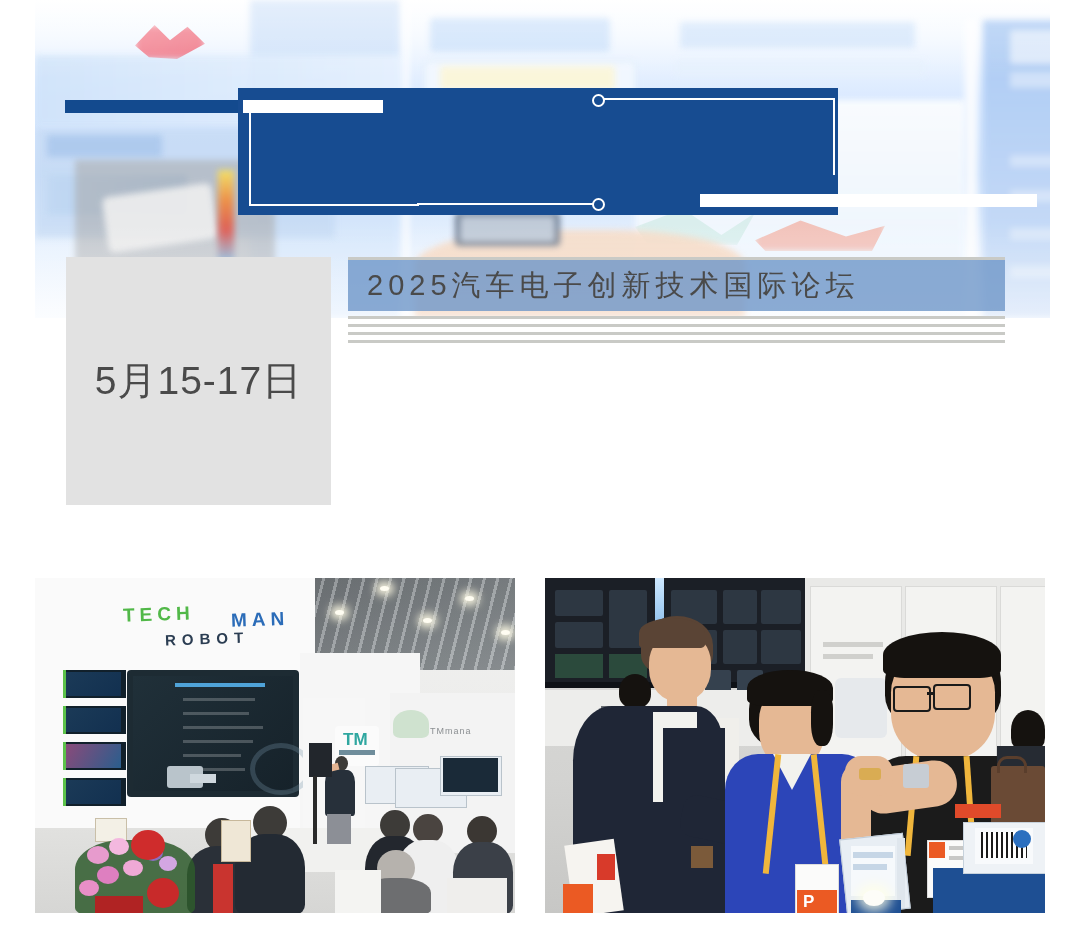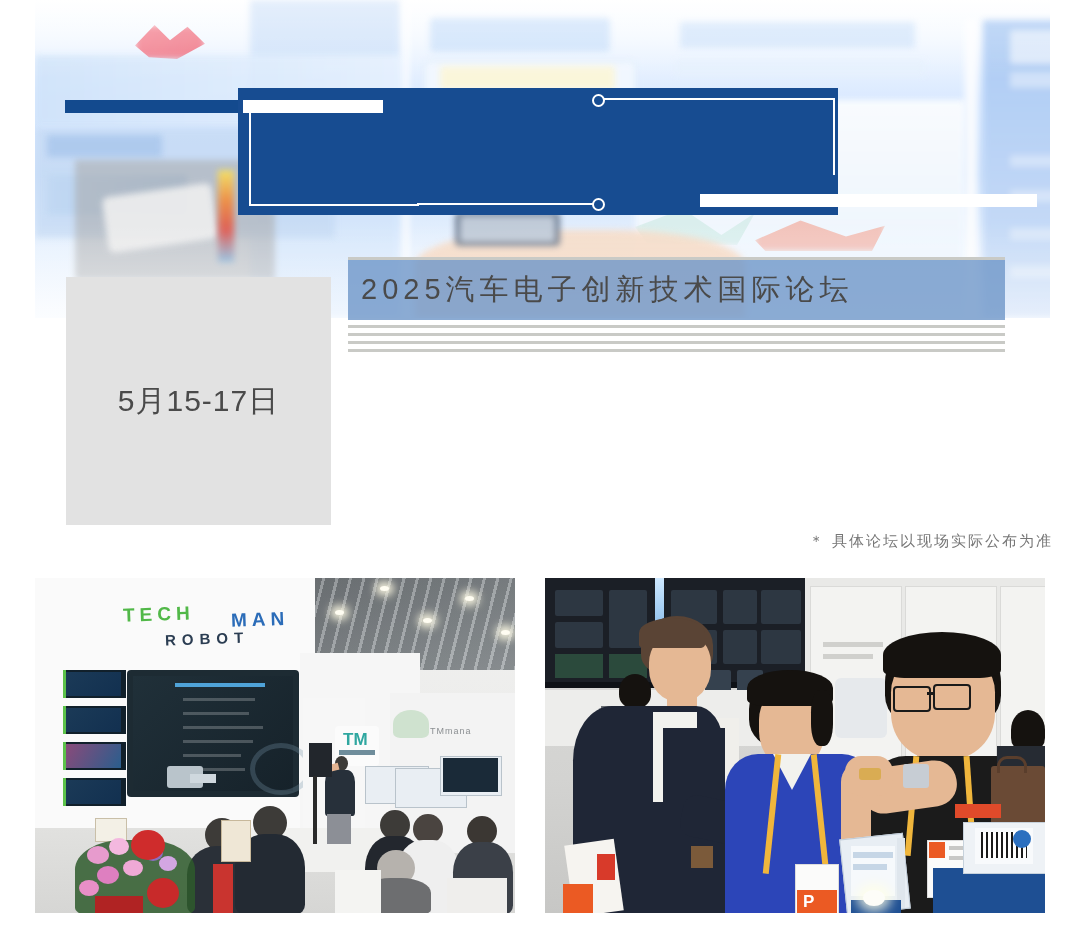--- a/index.html
+++ b/index.html
@@ -71,27 +71,27 @@
     display:flex;align-items:center;justify-content:center;
     color:#ffffff;font-size:46px;font-weight:bold;letter-spacing:2px;
     font-family:"DejaVu Sans","Liberation Sans",sans-serif;
     white-space:nowrap;
   }
 
   
   .date-box{
     position:absolute;left:66px;top:257px;width:265px;height:248px;
     background:#e2e2e2;display:flex;align-items:center;justify-content:center;
-    color:#4a4a4a;font-size:30px;letter-spacing:1px;margin-top:20px;
+    color:#4a4a4a;font-size:39px;letter-spacing:1px;
   }
   .list{position:absolute;left:348px;top:257px;width:657px;}
   .sep{height:3px;background:#c9cac6;width:657px;}
   .row{
-    height:60px;display:flex;align-items:center;
-    padding-left:13px;box-sizing:border-box;
+    height:51px;display:flex;align-items:center;
+    padding-left:19px;box-sizing:border-box;
     font-size:29px;letter-spacing:5px;color:#4d4d4d;white-space:nowrap;
   }
   .row.blue{background:rgba(110,150,200,.80);color:#4a4a4a;}
   .row.gray{background:#e2e2e2;color:#4d4d4d;}
   .row.blue-solid{background:#85a6ce;color:#4a4a4a;}
   .gap{height:5px;}
 
   .footnote{
     position:absolute;right:32px;top:532px;
     font-size:15px;color:#777777;letter-spacing:2px;white-space:nowrap;
@@ -215,21 +215,20 @@
     <div class="gap"></div>
     <div class="sep"></div>
     <div class="gap"></div>
     <div class="sep"></div>
     <div class="gap"></div>
     <div class="sep"></div>
     <div class="gap"></div>
     <div class="sep"></div>
   </div>
 
-  <div class="footnote">＊ 具体论坛以现场实际公布为准</div>
 
   <div class="photos">
 
     <div class="photo photo-left">
       <span class="ph pl-bg"></span>
       <span class="ph pl-ceil"></span>
       <span class="ph pl-ceil2"></span>
       <span class="ph pl-lamp" style="left:252px;top:12px;"></span>
       <span class="ph pl-lamp" style="left:300px;top:32px;"></span>
       <span class="ph pl-lamp" style="left:345px;top:8px;"></span>

